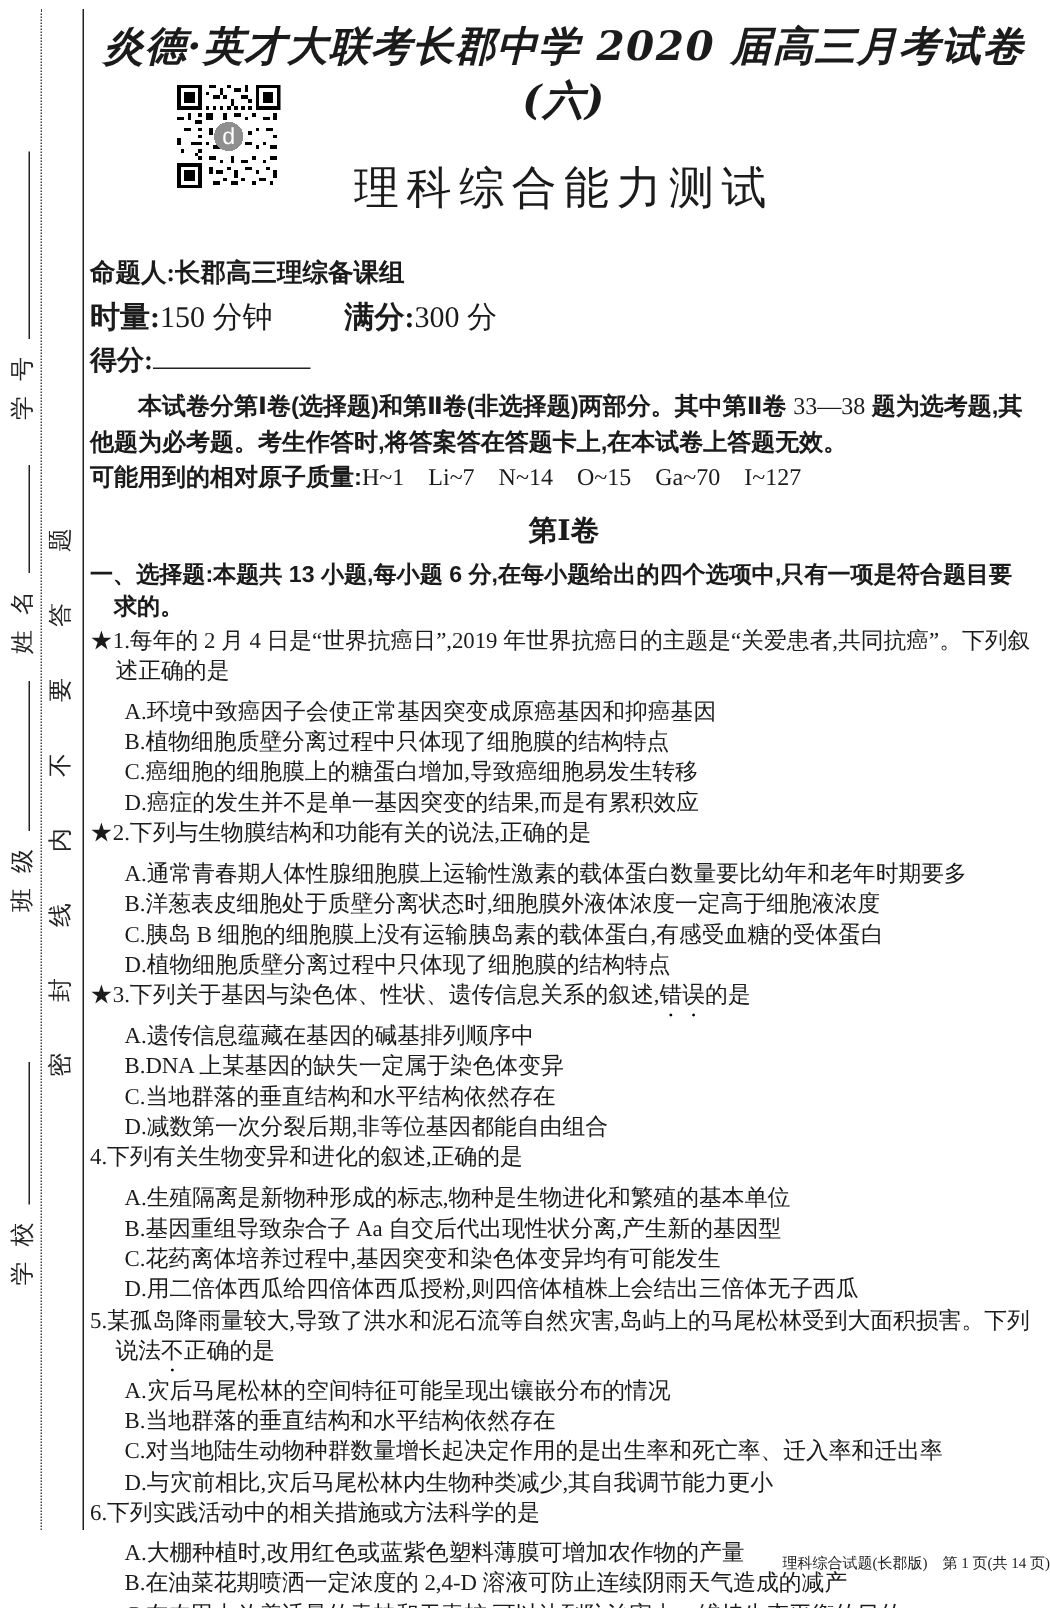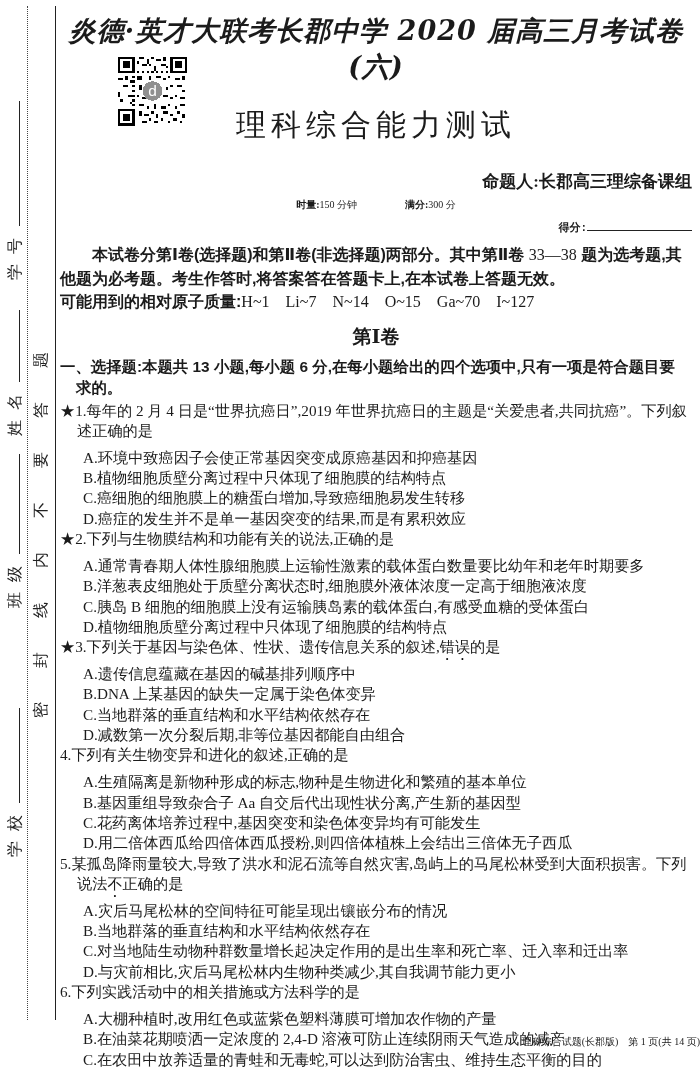--- a/index.html
+++ b/index.html
@@ -24,27 +24,27 @@
   .f-name  {top:436px;} .f-name   .fblank{width:72px;}
   .f-number{top:280px;} .f-number .fblank{width:125px;}
 
   
   .main{position:absolute;left:60px;top:0;width:632px;}
   .series{margin:13px 0 0 0;text-align:center;font-style:italic;font-weight:bold;
       font-size:27px;letter-spacing:1px;font-family:"DejaVu Serif",serif;}
   .qr{position:absolute;left:58px;top:55px;width:69px;height:72px;}
   .exam-title{margin:20px 0 0 0;text-align:center;font-size:30px;font-weight:normal;
       letter-spacing:5px;font-family:"Liberation Sans","DejaVu Sans",sans-serif;}
-  .setter{margin:24px 0 0 0;text-align:right;font-size:17px;font-weight:bold;
+  .setter{margin:24px 0 0 0;text-align:left;font-size:17px;font-weight:bold;
       font-family:Liberation Serif, serif;}
-  .time-row{margin:5px 0 0 0;text-align:center;font-size:10px;font-family:Liberation Serif, serif;}
+  .time-row{margin:5px 0 0 0;font-size:20px;font-family:Liberation Serif, serif;}
   .time-row .gap{display:inline-block;width:48px;}
   .time-row .lbl{font-weight:bold;}
-  .score-row{margin:3px 0 0 0;text-align:right;font-size:11px;font-weight:bold;
-      font-family:Liberation Mono, monospace;}
+  .score-row{margin:3px 0 0 0;font-size:18px;font-weight:bold;
+      font-family:Liberation Serif, serif;}
   .score-blank{display:inline-block;width:105px;border-bottom:1px solid #222;height:15px;}
 
   .intro{margin:8px 0 0 0;font-weight:bold;font-size:16px;line-height:23.5px;
       font-family:"Liberation Sans","DejaVu Sans",sans-serif;}
   .intro p{margin:0;}
   .intro .p1{text-indent:2em;}
   .intro .num,.intro .vals{font-weight:normal;
       font-family:"Liberation Serif","DejaVu Serif",serif;}
   .part-title{margin:10px 0 0 0;text-align:center;font-size:19px;font-weight:600;}
   .directive{margin:6px 16px 0 0;font-size:15.4px;font-weight:bold;line-height:21px;

